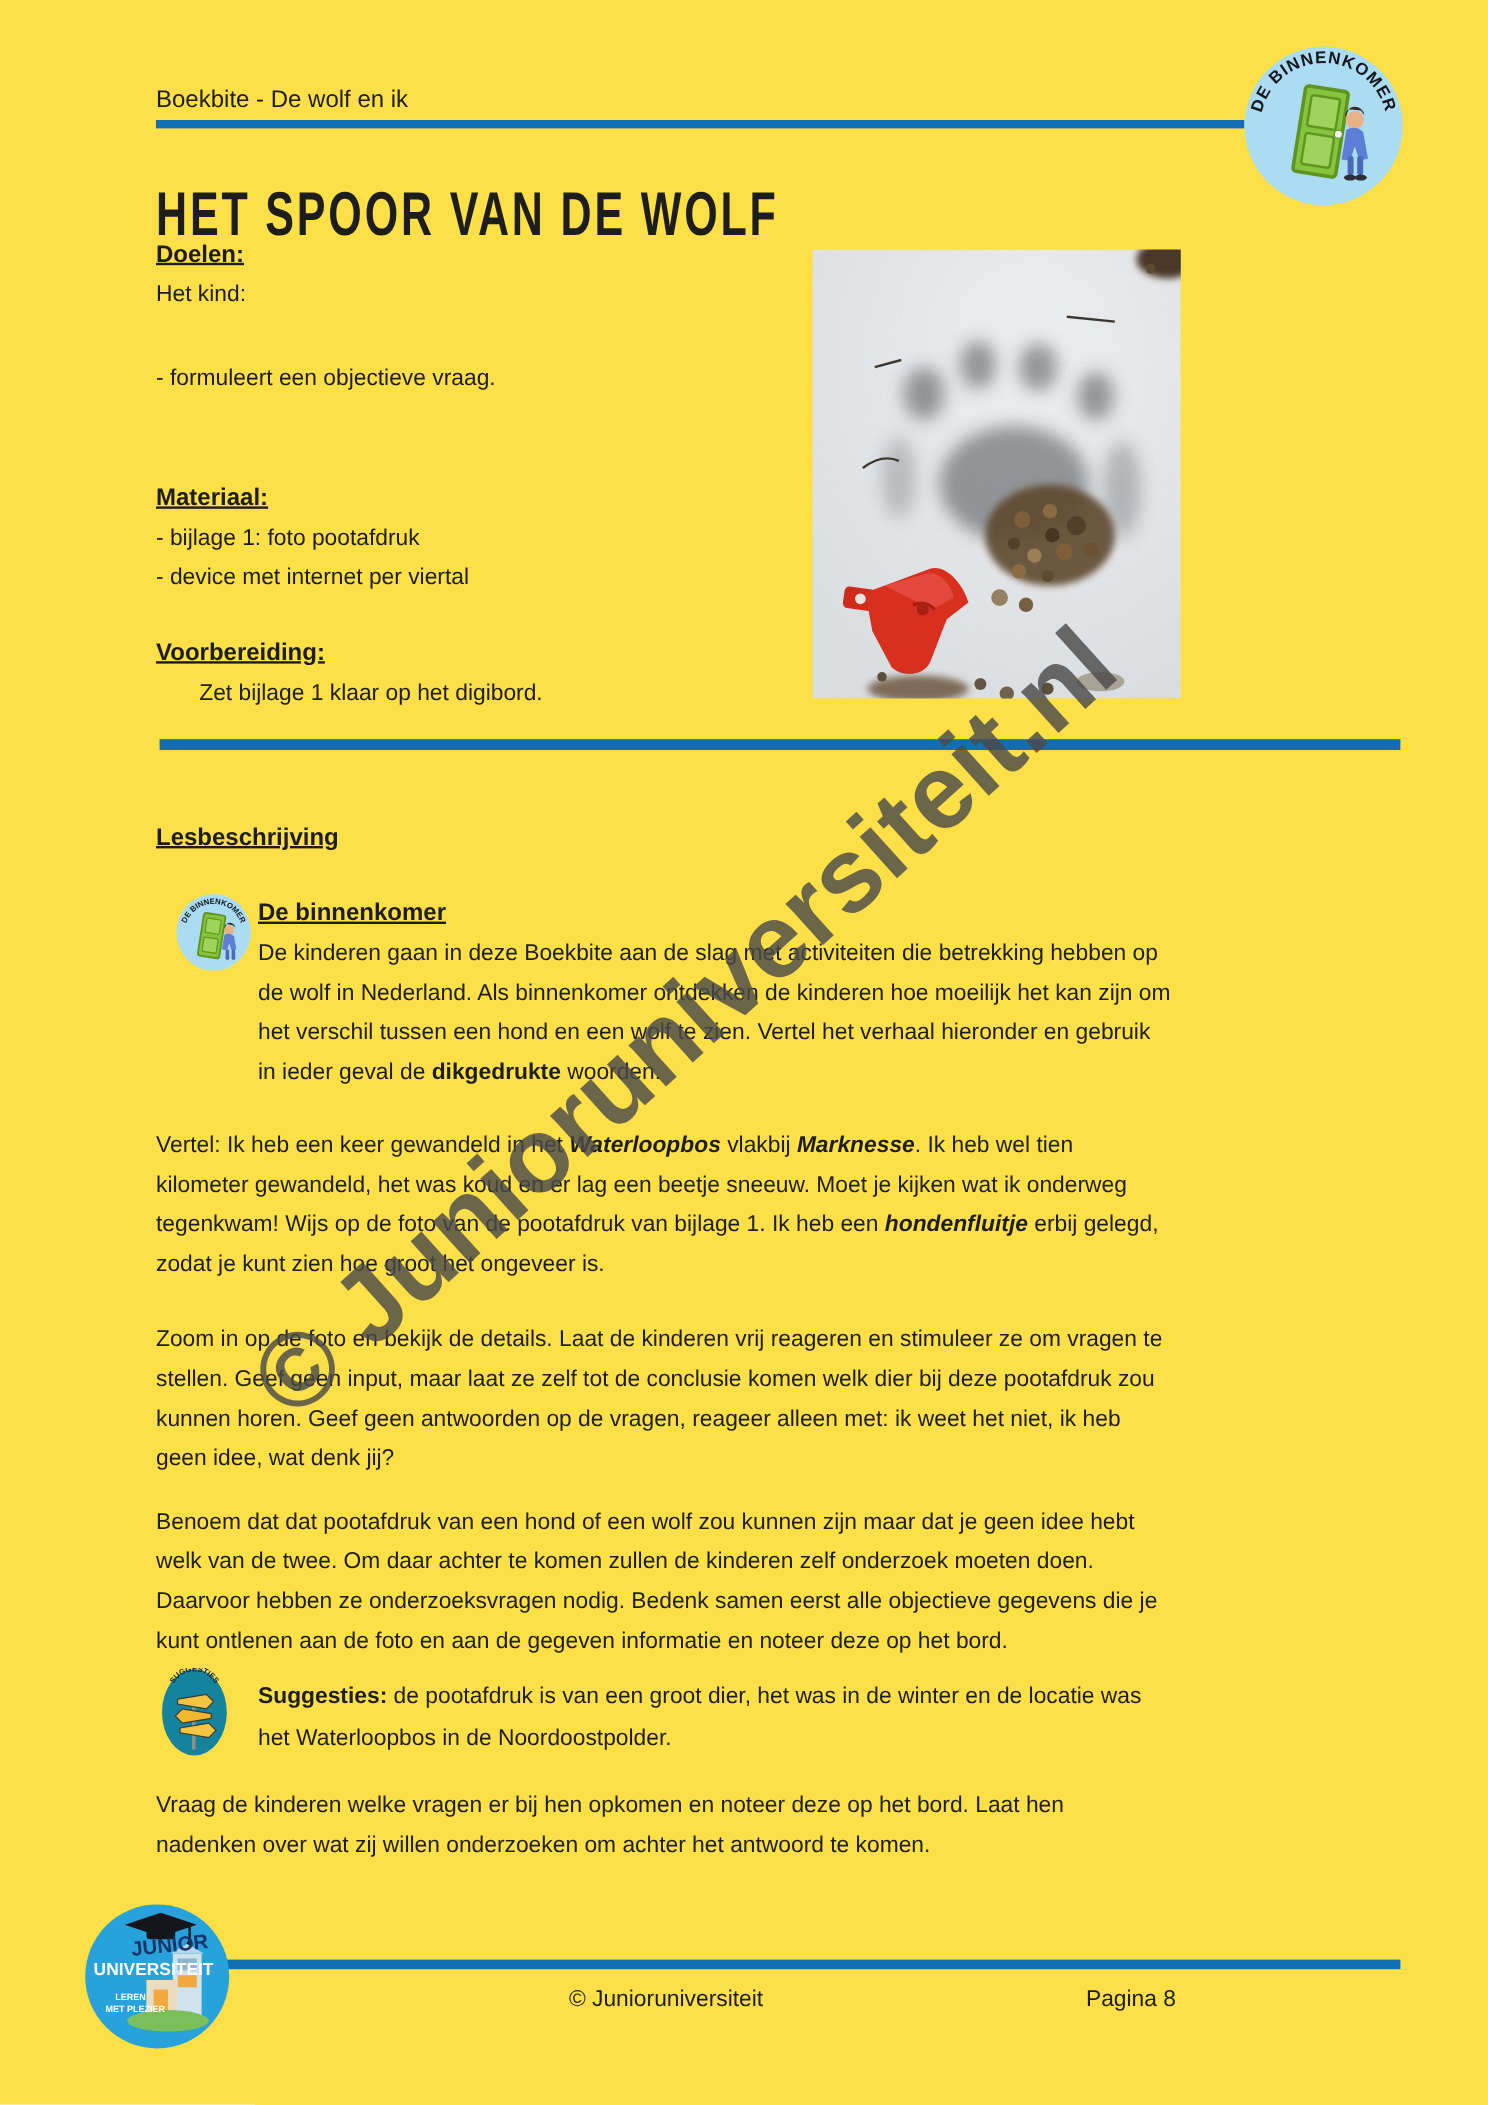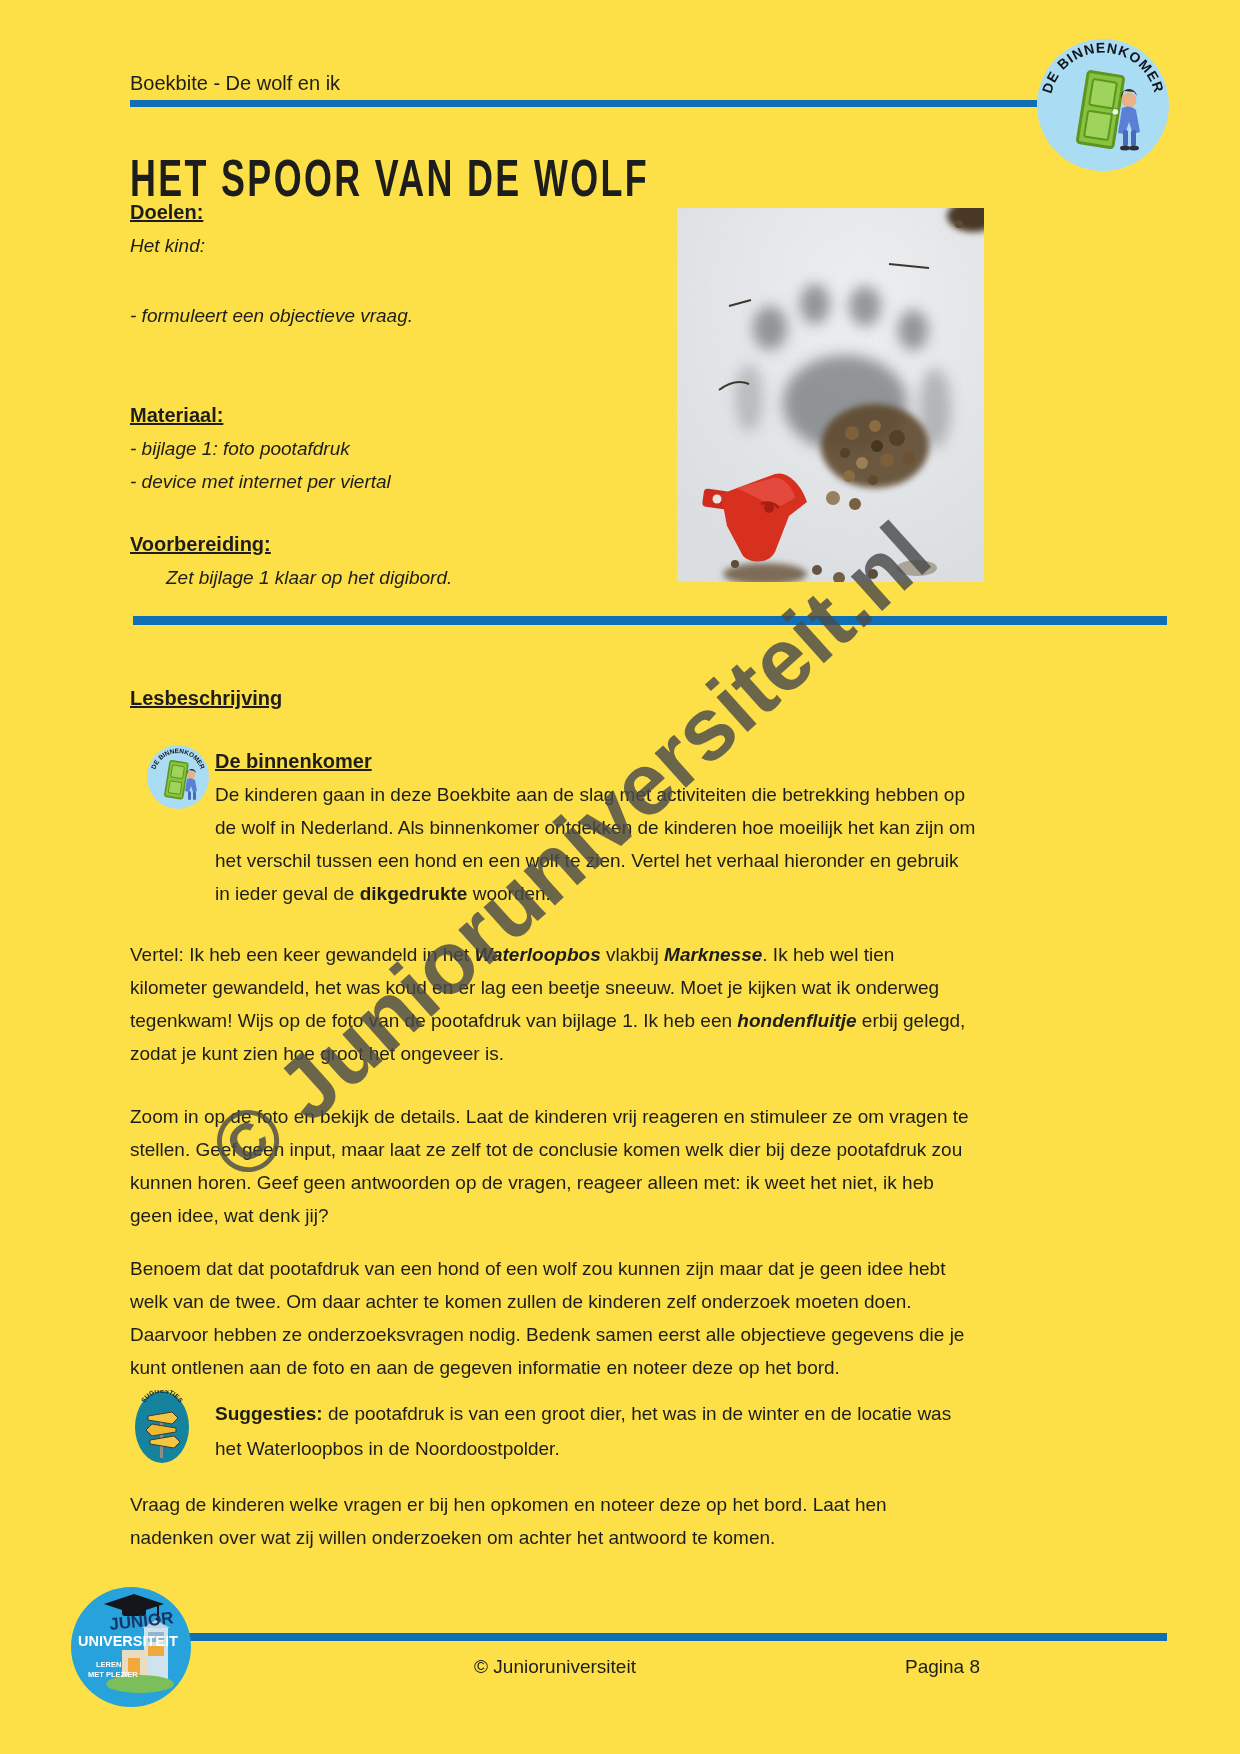--- a/index.html
+++ b/index.html
@@ -5,21 +5,21 @@
   html,body{margin:0;padding:0;background:#ffffff;}
   .page{position:relative;width:1240px;height:1754px;background:#fde047;overflow:hidden;
         font-family:"Liberation Sans",sans-serif;color:#1d1d1b;}
   .abs{position:absolute;}
   .b{font-weight:bold;}
   .i{margin-top:40px;}
   .bi{font-weight:bold;font-style:italic;}
   .body-text{font-size:19px;line-height:33px;}
   .heading{font-size:20px;font-weight:bold;line-height:33px;text-decoration:underline;}
   .rule{background:#0f6eb4;}
-  .line{font-size:19px;line-height:33px;white-space:nowrap;font-style:italic;}
+  .line{font-size:19px;line-height:33px;white-space:nowrap;}
   .page-title{font-size:46px;font-weight:bold;letter-spacing:3px;white-space:nowrap;
       transform:scale(0.78,1.12);transform-origin:left top;}
   .watermark{font-size:88px;font-weight:bold;color:rgba(75,75,75,0.82);white-space:nowrap;
       transform:rotate(-42deg);transform-origin:0 0;pointer-events:none;z-index:50;}
   .footer-text{font-size:19px;}
 </style>
 </head>
 <body>
 
 <div class="page">

